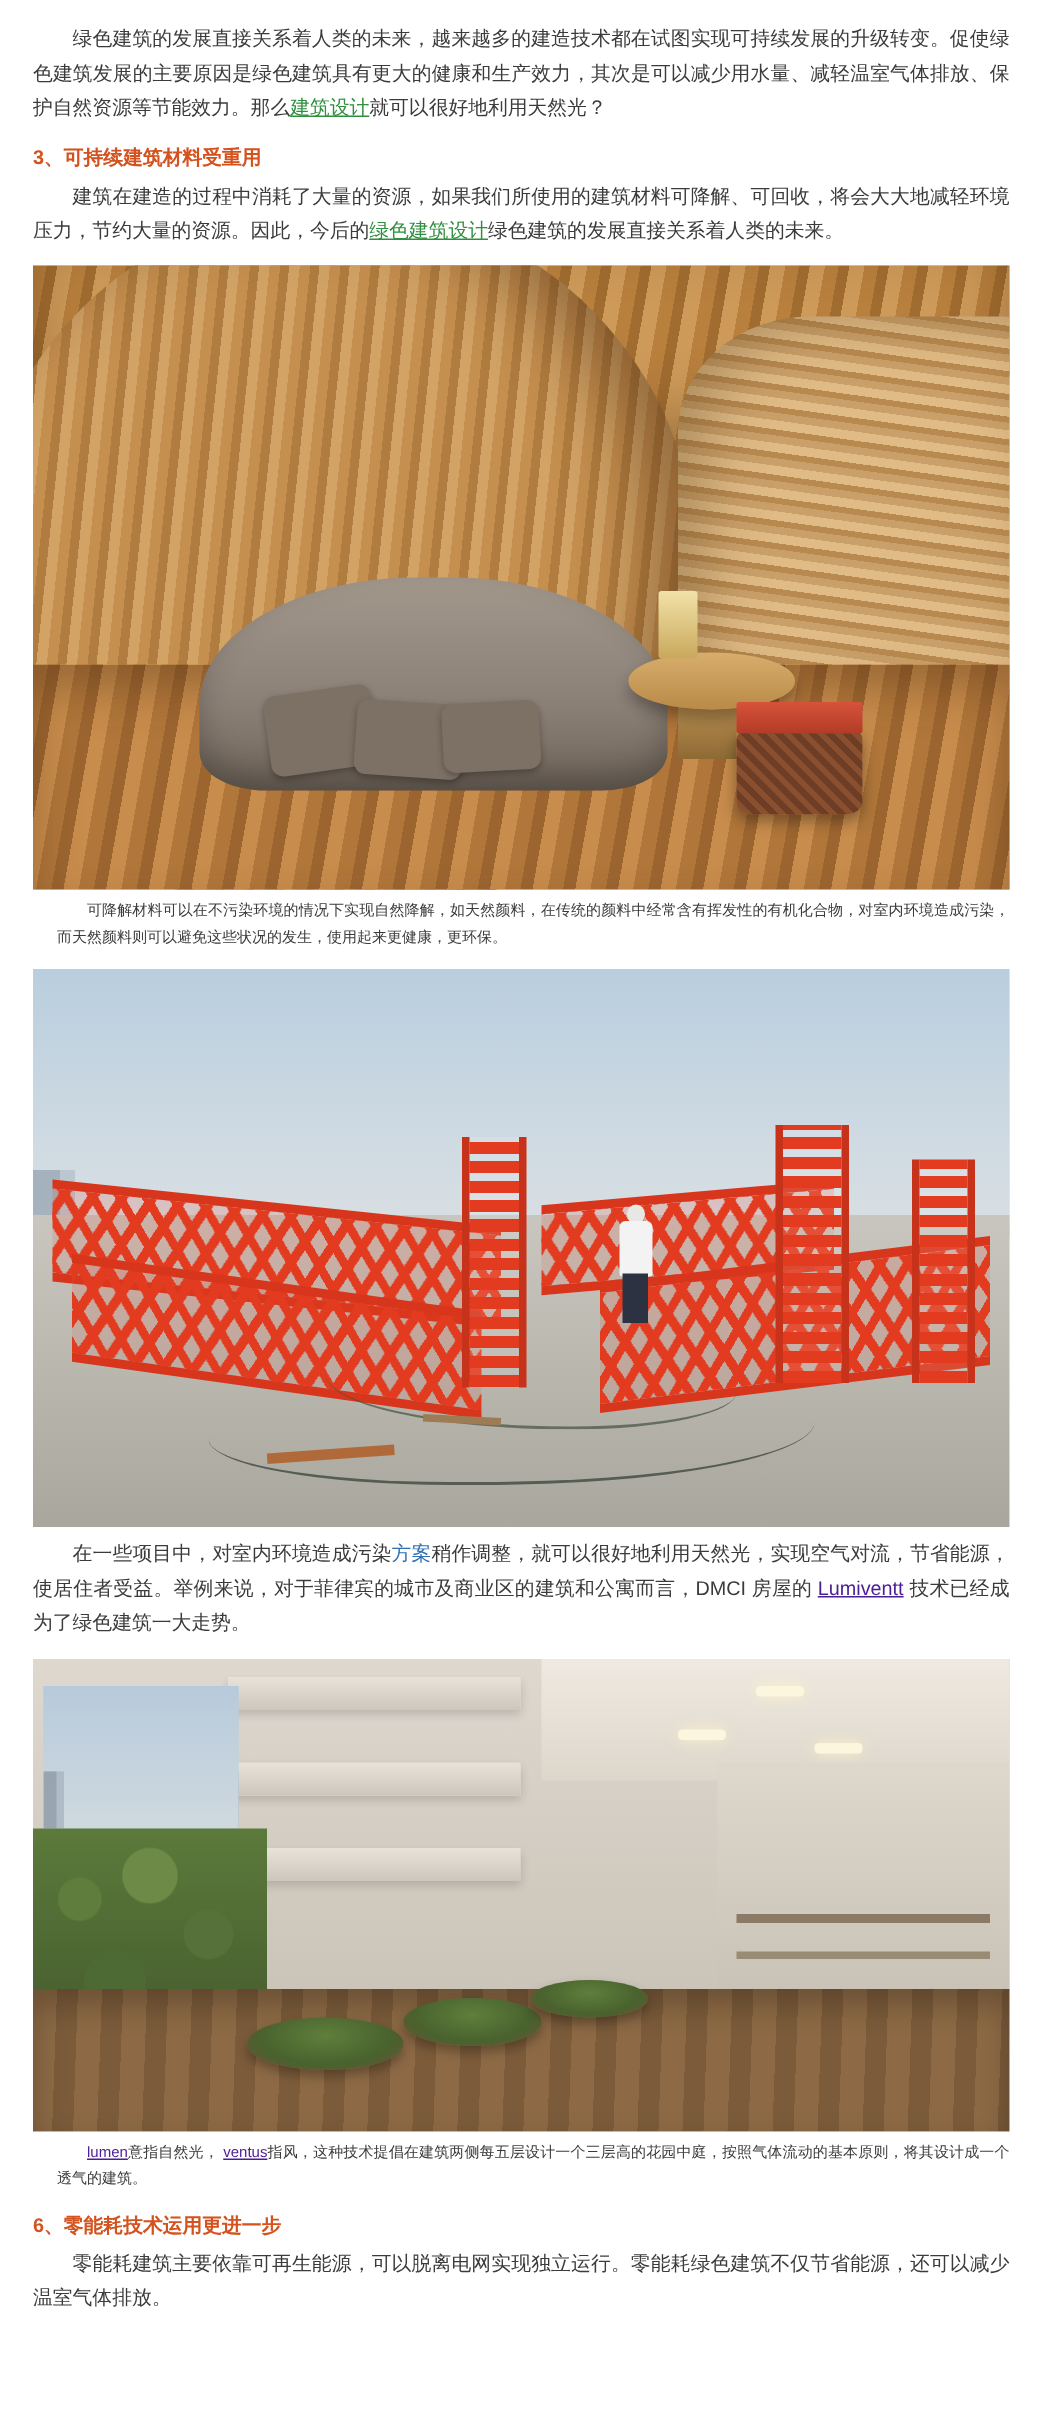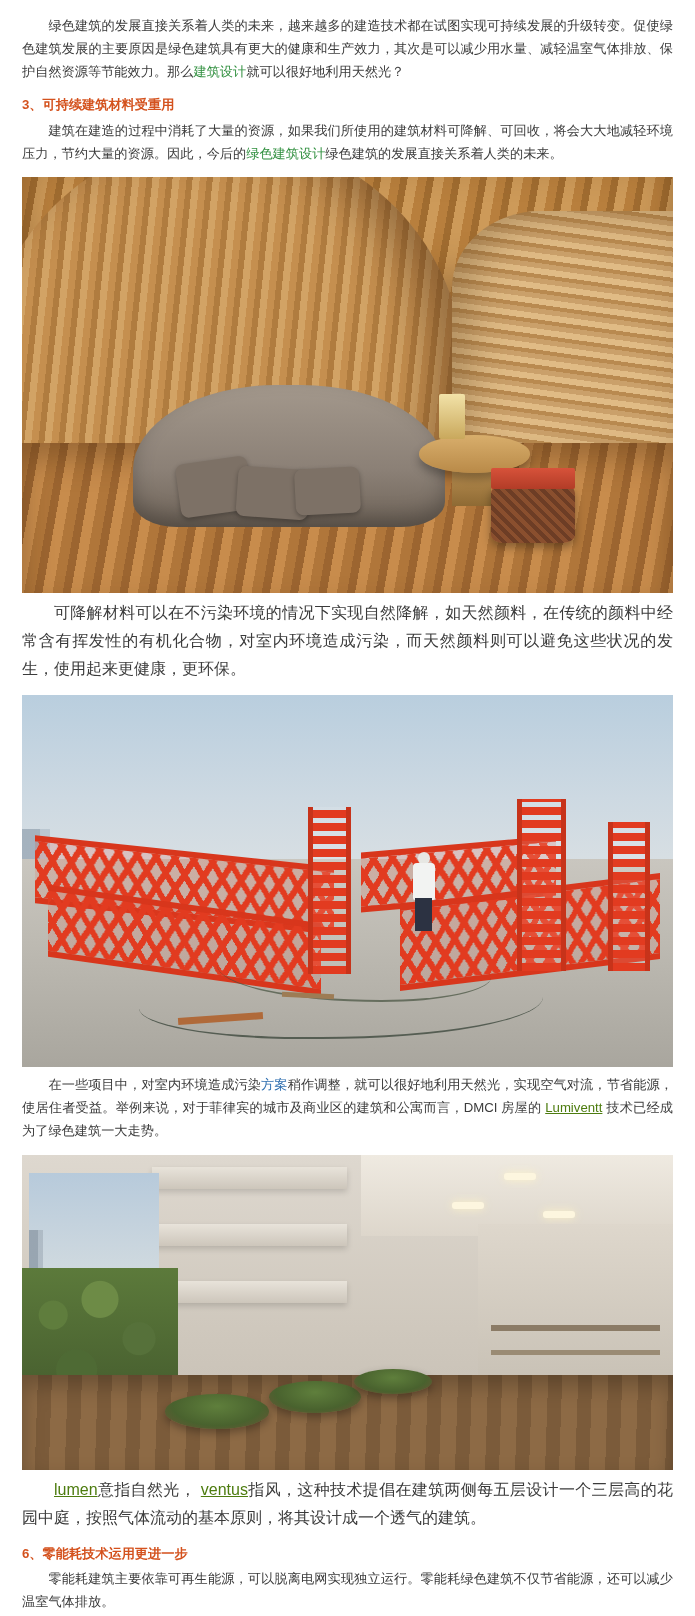--- a/index.html
+++ b/index.html
@@ -28,26 +28,27 @@
   .heading {
     font-size: 13.2px;
     line-height: 1.8;
     font-weight: bold;
     color: #d4521e;
     margin: 10px 0 2px 0;
     text-indent: 0;
   }
   .hl {
     color: #2f8f3e;
+    text-decoration: underline;
   }
   .hl-blue {
     color: #2f6fb0;
   }
   .hl-underline {
-    color: #4d7c0f;
+    color: #4c1d95;
     text-decoration: underline;
   }
   .figure {
     margin: 12px 0 6px 0;
     width: 651px;
     height: 416px;
     position: relative;
     overflow: hidden;
     background: #cfcfcf;
   }
@@ -385,25 +386,25 @@
     position: absolute;
     right: 2%; top: 54%; width: 26%; height: 2%;
     background: #8b7b66;
   }
   .f3-rail2 {
     position: absolute;
     right: 2%; top: 62%; width: 26%; height: 1.5%;
     background: #9a8b74;
   }
   .caption {
-    font-size: 16px;
+    font-size: 10px;
     line-height: 1.75;
     color: #3b3b3b;
     text-align: justify;
-    margin: 2px 0 6px 0;
+    margin: 2px 0 6px 16px;
     text-indent: 2em;
   }
 </style>
 </head>
 <body>
 
 <div class="page">
 
   <p class="para"><span>绿色建筑的发展直接关系着人类的未来，越来越多的建造技术都在试图实现可持续发展的升级转变。促使绿色建筑发展的主要原因是绿色建筑具有更大的健康和生产效力，其次是可以减少用水量、减轻温室气体排放、保护自然资源等节能效力。那么</span><span class="hl">建筑设计</span><span>就可以很好地利用天然光？</span></p>
 

